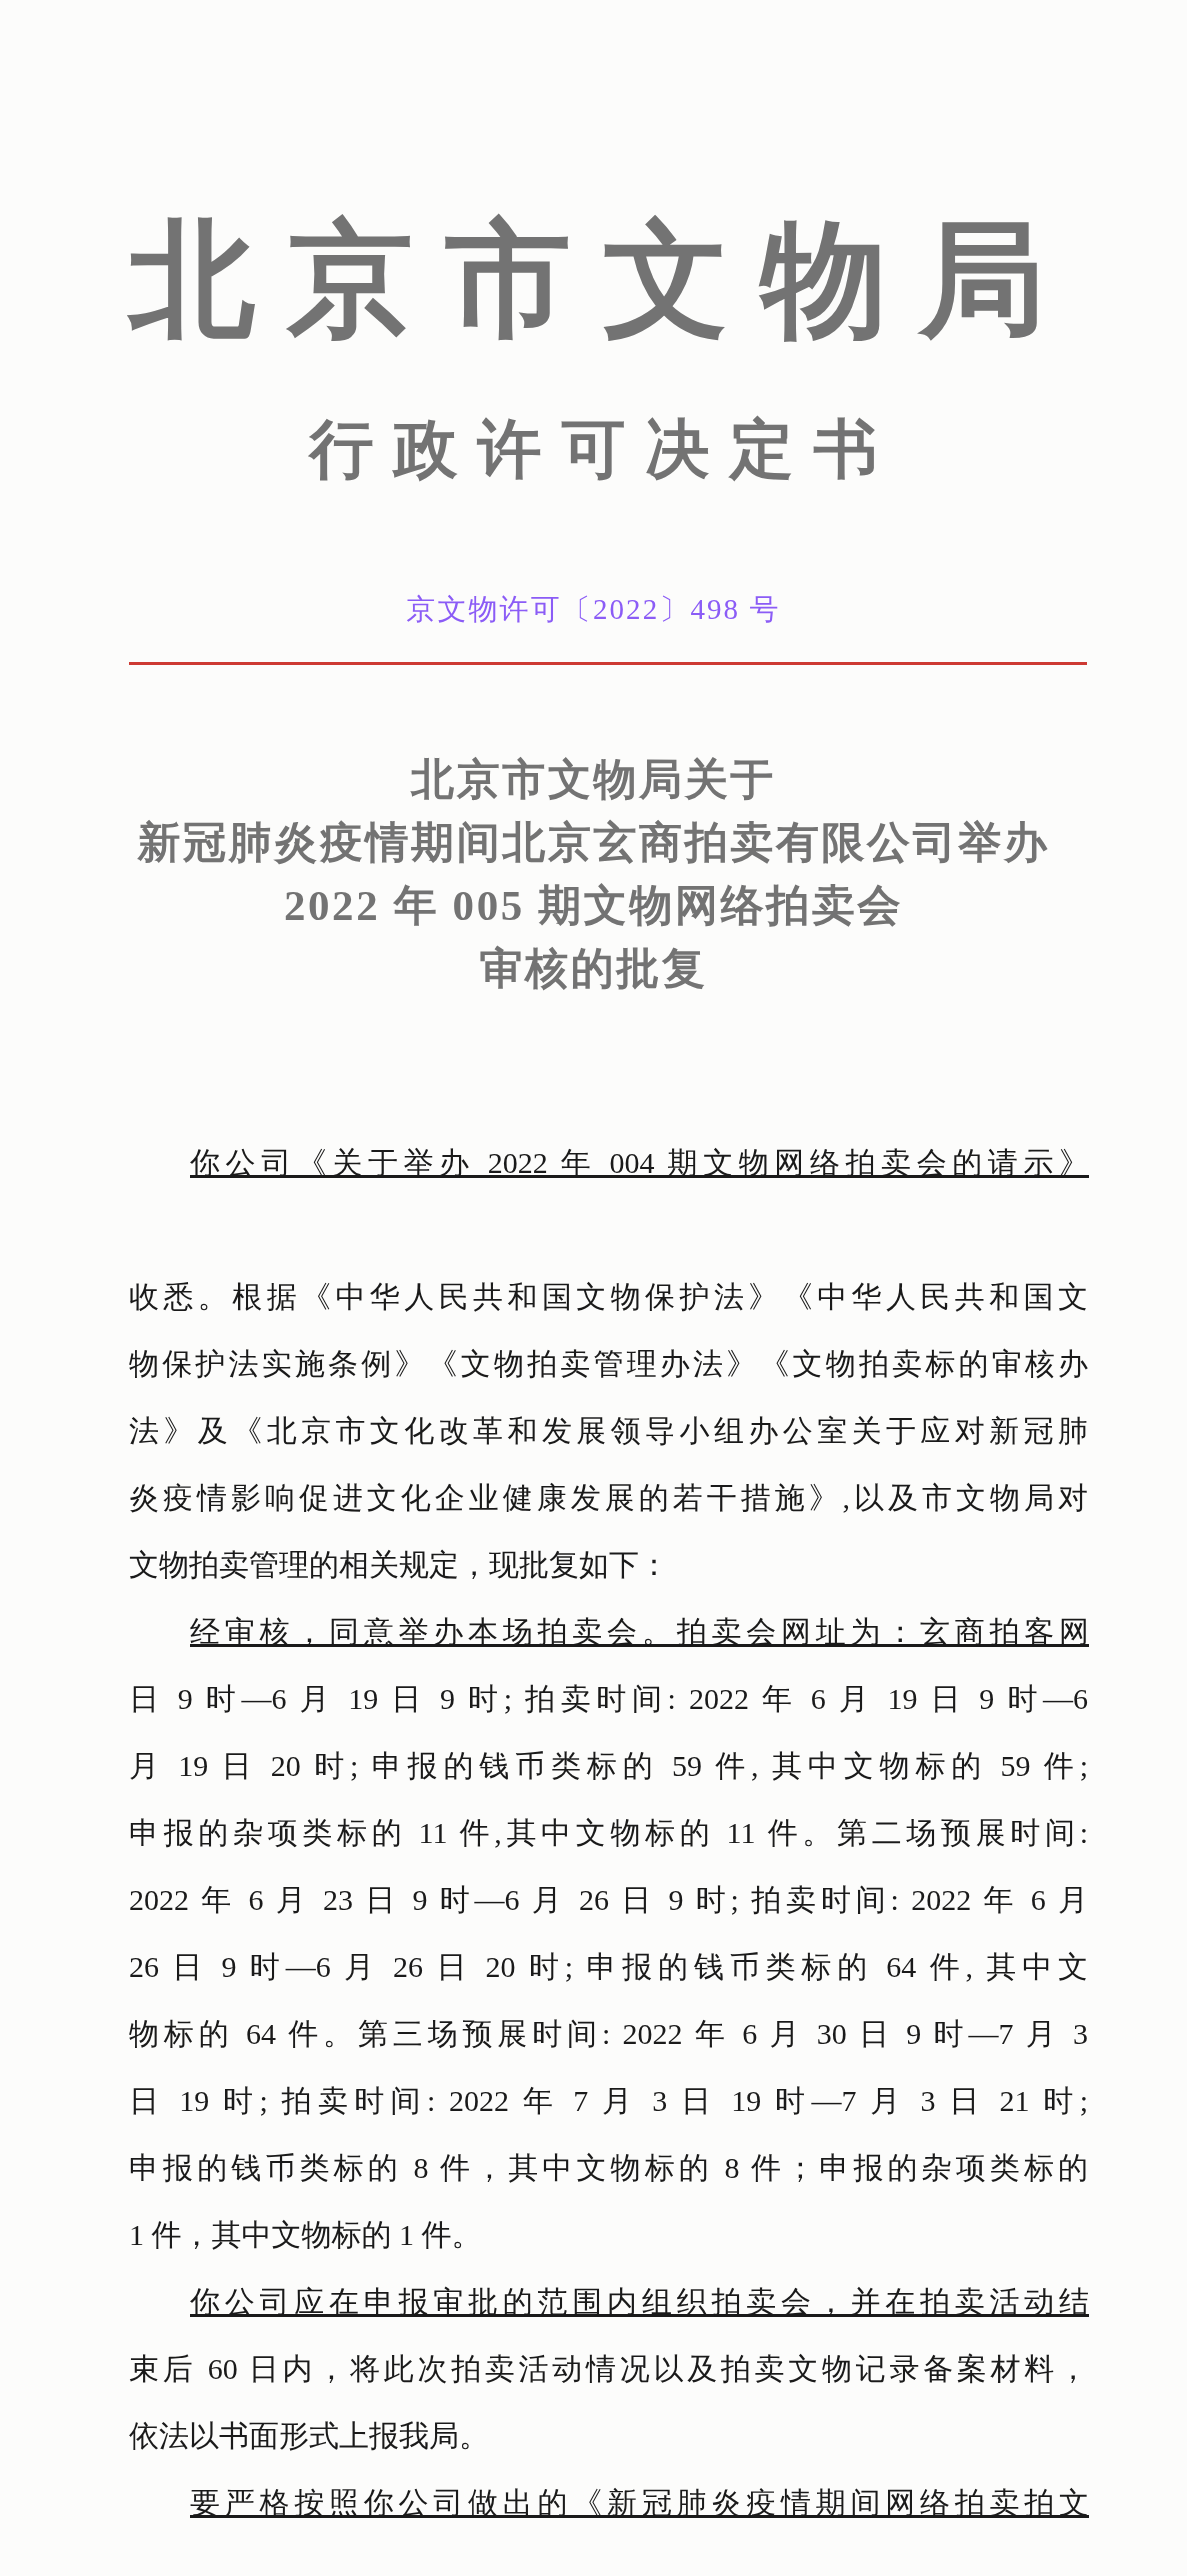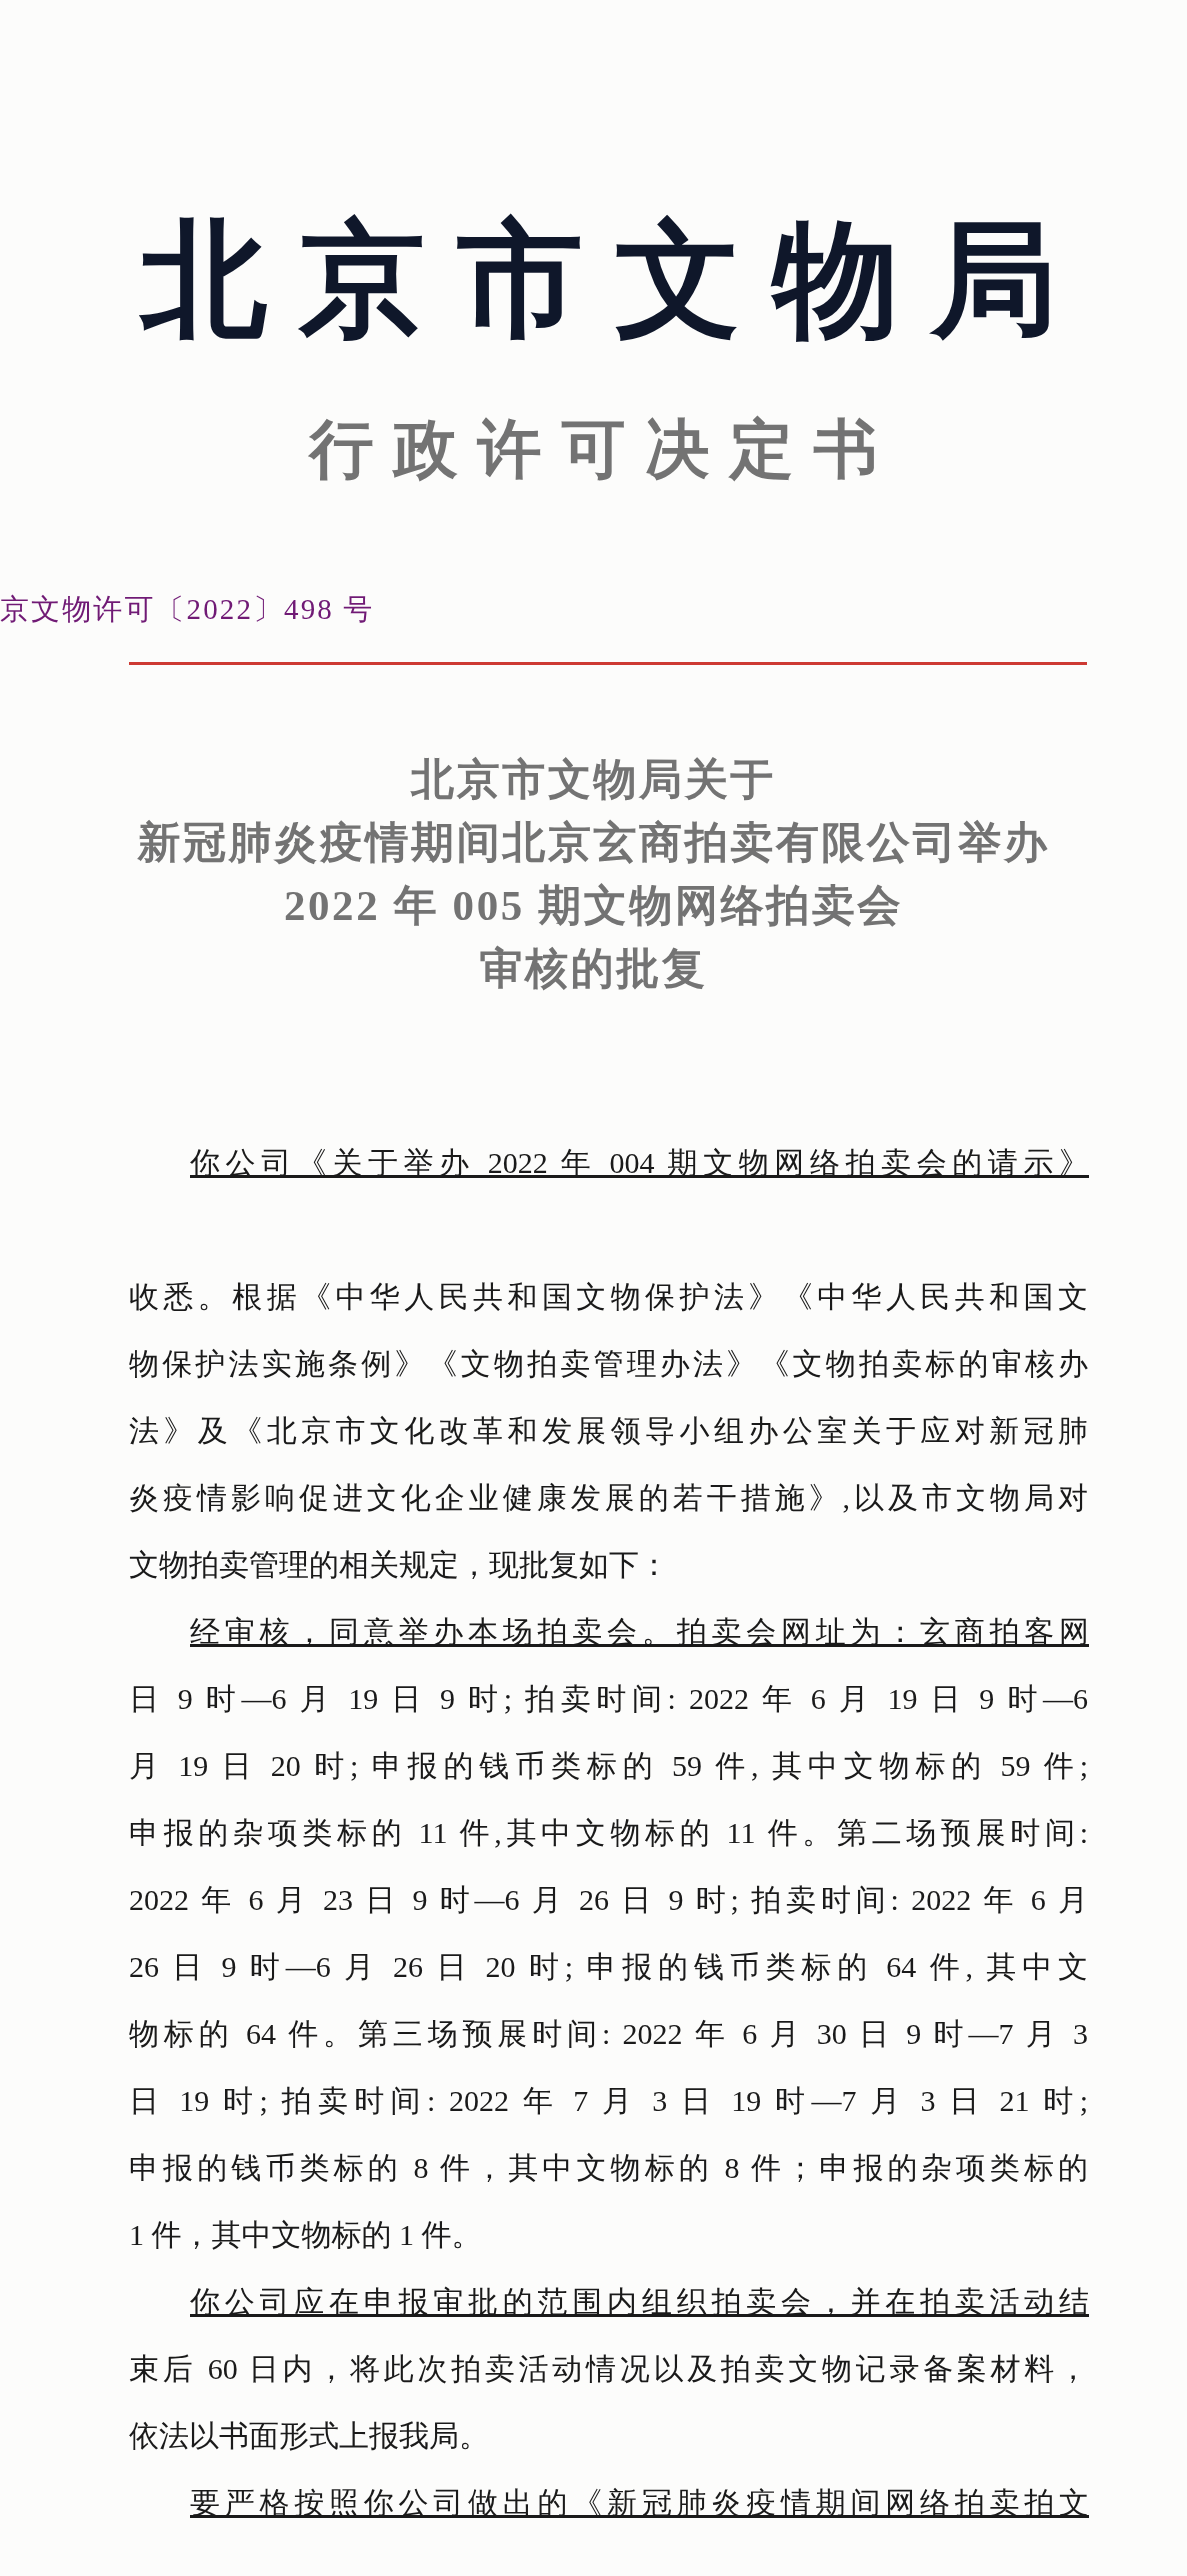--- a/index.html
+++ b/index.html
@@ -11,36 +11,35 @@
     overflow:hidden;
     font-family:"Liberation Serif", serif;
     color:#1c1c1c;
   }
   .abs{position:absolute;}
   
   .letterhead{
     top:215px;left:129px;width:922px;
     font-size:126px;line-height:1.05;font-weight:bold;
     letter-spacing:32px;white-space:nowrap;
-    color:#0f172a;
+    color:#737373;
     font-family:"Liberation Serif", serif;
-    margin-left:12px;
   }
   .doc-type{
     top:406px;left:0;width:1187px;
     text-align:center;
     font-size:64px;font-weight:bold;
     letter-spacing:20px;text-indent:20px;
     color:#737373;white-space:nowrap;
   }
   .doc-number{
     top:590px;left:0;width:1187px;
-    text-align:left;
+    text-align:center;
     font-size:29px;letter-spacing:2.1px;
-    color:#701a75;white-space:nowrap;
+    color:#8b5cf6;white-space:nowrap;
   }
   .red-rule{
     top:662px;left:129px;width:958px;height:3.1px;
     background:#cd3a33;
   }
   
   .title-block{
     top:748px;left:63px;width:1061px;
     text-align:center;
     font-size:43px;font-weight:bold;

